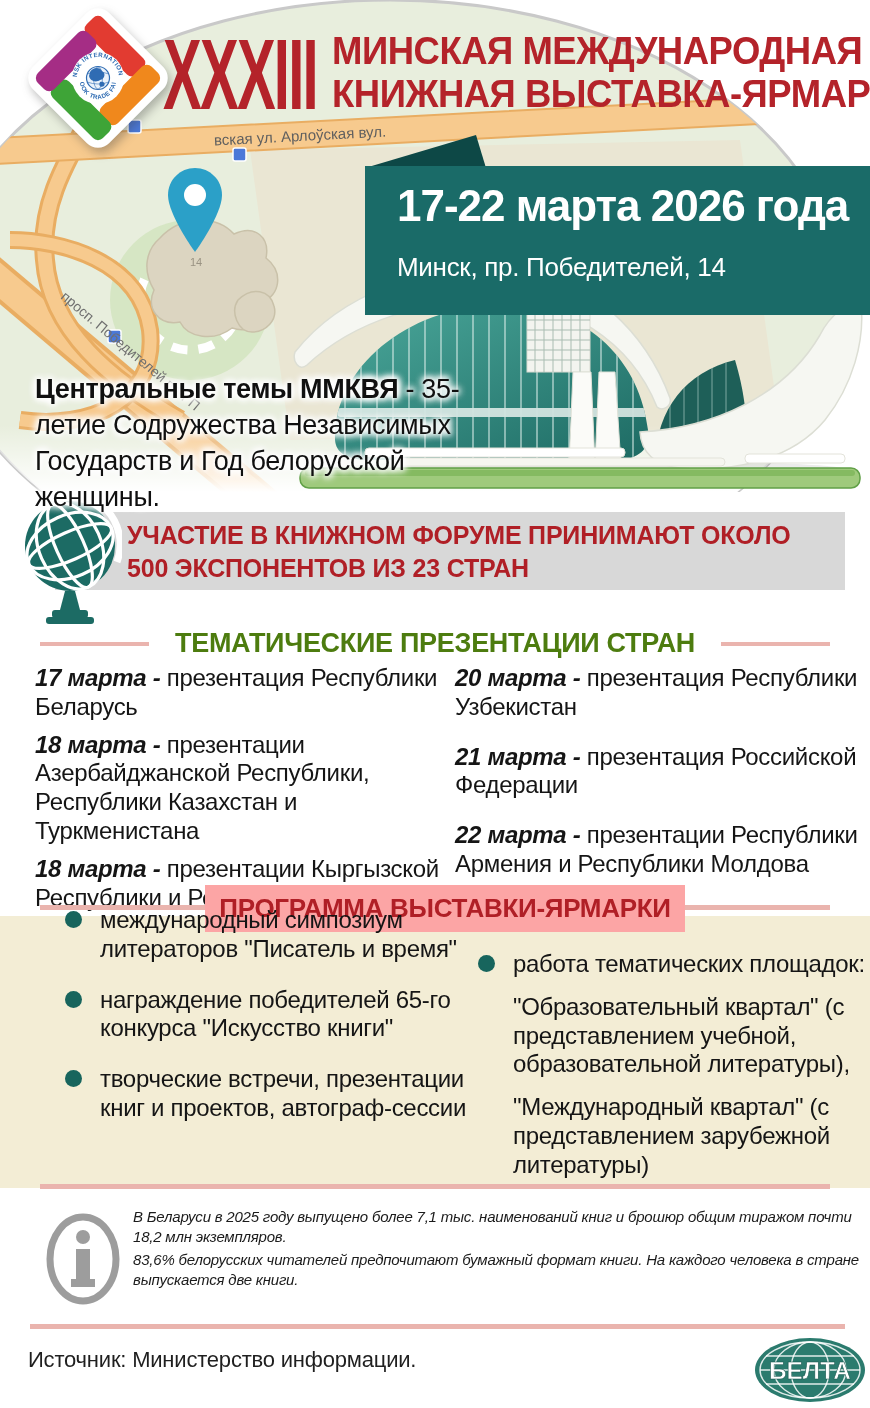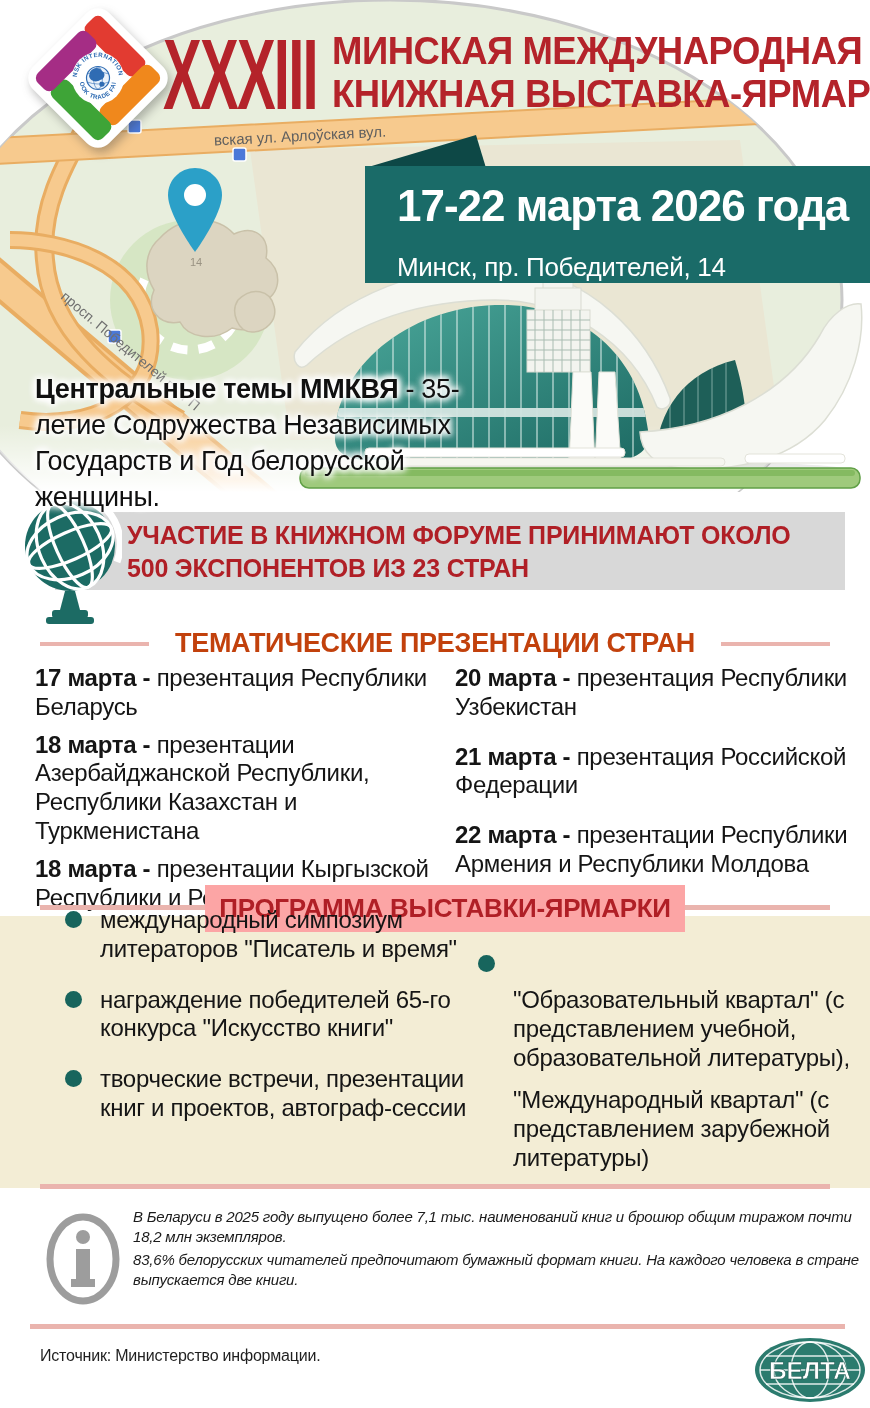--- a/index.html
+++ b/index.html
@@ -23,21 +23,21 @@
     transform:scaleX(.96); transform-origin:0 0; white-space:nowrap;
   }
   .logo { left:20px; top:4px; z-index:5; filter:drop-shadow(3px 5px 5px rgba(60,60,60,.35)); }
 
   
   .hero { left:0; top:0; z-index:0; }
   .building { left:285px; top:260px; z-index:1; }
 
   
   .ribbon {
-    left:365px; top:166px; width:505px; height:117px; background:#1a6b68;
+    left:365px; top:166px; width:505px; height:149px; background:#1a6b68;
     z-index:2; padding:14px 0 0 32px; color:#fff;
   }
   .ribbon-dates { font-size:44px; font-weight:bold; letter-spacing:-1px; line-height:1.2; }
   .ribbon-addr  { font-size:26px; margin-top:19px; letter-spacing:-.3px; }
   .ribbon-fold { left:364px; top:134px; z-index:2; }
 
   
   .themes {
     left:35px; top:372px; width:480px; z-index:4;
     font-size:27px; line-height:1.33; color:#101010; letter-spacing:-.3px;
@@ -50,31 +50,31 @@
   .part-text {
     left:127px; top:519px; z-index:2; color:#b01f26; font-weight:bold;
     font-size:25px; line-height:1.3; letter-spacing:-.2px;
   }
   .globe { left:24px; top:497px; z-index:3; }
 
   
   .sect { left:40px; top:628px; width:790px; display:flex; align-items:center; z-index:2; }
   .sect .rule { flex:1; height:4px; background:#eab4ae; }
   .sect .sect-label {
-    margin:0 26px; font-size:27px; font-weight:bold; color:#c2410c;
+    margin:0 26px; font-size:27px; font-weight:bold; color:#4d7c0f;
     letter-spacing:-.3px; white-space:nowrap;
   }
 
   
   .pres-col { font-size:24px; line-height:1.2; letter-spacing:-.3px; color:#151515; }
   .pres-left  { left:35px;  top:664px; width:420px; }
   .pres-right { left:455px; top:664px; width:405px; }
   .pres-left  .pres-item { margin-bottom:9px; }
   .pres-right .pres-item { margin-bottom:21px; }
-  .pres-item b { font-weight:bold; }
+  .pres-item b { font-weight:bold;font-style:italic; }
 
   
   .prog-box { left:0; top:916px; width:870px; height:272px; background:#f3edd5; z-index:0; }
   .prog-tab { left:205px; top:885px; width:480px; height:47px; background:#fca5a5; z-index:1;
               display:flex; align-items:center; justify-content:center; }
   .prog-tab span { font-size:26px; font-weight:bold; color:#b01f26; letter-spacing:-.3px; }
   .rule-left  { left:40px;  top:905px; width:165px; height:5px; background:#eab4ae; z-index:1; }
   .rule-right { left:685px; top:905px; width:145px; height:5px; background:#eab4ae; z-index:1; }
   .rule-bottom{ left:40px;  top:1184px; width:790px; height:5px; background:#eab4ae; z-index:1; }
 
@@ -88,21 +88,21 @@
   
   .info-icon { left:45px; top:1213px; z-index:1; }
   .info-text {
     left:133px; top:1207px; width:732px; z-index:1;
     font-style:italic; font-size:15px; line-height:1.33; color:#1b1b1b; letter-spacing:-.2px;
   }
   .info-text p + p { margin-top:3px; }
 
   
   .footer-rule { left:30px; top:1324px; width:815px; height:5px; background:#eab4ae; }
-  .source { left:40px; top:1347px; font-size:16px; color:#1f1f1f; letter-spacing:-.2px; }
+  .source { left:28px; top:1347px; font-size:22px; color:#1f1f1f; letter-spacing:-.2px; }
   .credit { left:595px; top:1415px; width:152px; text-align:right; font-size:22px; color:#1f1f1f; }
   .belta { left:752px; top:1336px; }
 </style>
 </head>
 <body>
 
 <div class="poster">
 
   <svg class="abs hero" width="870" height="492" viewBox="0 0 870 492">
     <defs>
@@ -309,20 +309,21 @@
       <div>награждение победителей 65-го конкурса "Искусство книги"</div>
     </div>
     <div class="bullet-row">
       <div class="dot"></div>
       <div>творческие встречи, презентации книг и проектов, автограф-сессии</div>
     </div>
   </div>
   <div class="abs prog-col prog-right">
     <div class="bullet-row" style="margin-bottom:0">
       <div class="dot"></div>
+      <div>работа тематических площадок:</div>
     </div>
     <div class="sub-item">"Образовательный квартал" (с представлением учебной, образовательной литературы),</div>
     <div class="sub-item">"Международный квартал" (с представлением зарубежной литературы)</div>
   </div>
   <div class="abs rule-bottom"></div>
 
   <svg class="abs info-icon" width="76" height="92" viewBox="0 0 76 92">
     <ellipse cx="38" cy="46" rx="33" ry="42" fill="none" stroke="#9d9d9d" stroke-width="7"></ellipse>
     <circle cx="38" cy="24" r="7" fill="#9d9d9d"></circle>
     <rect x="31" y="36" width="14" height="32" fill="#9d9d9d"></rect>

